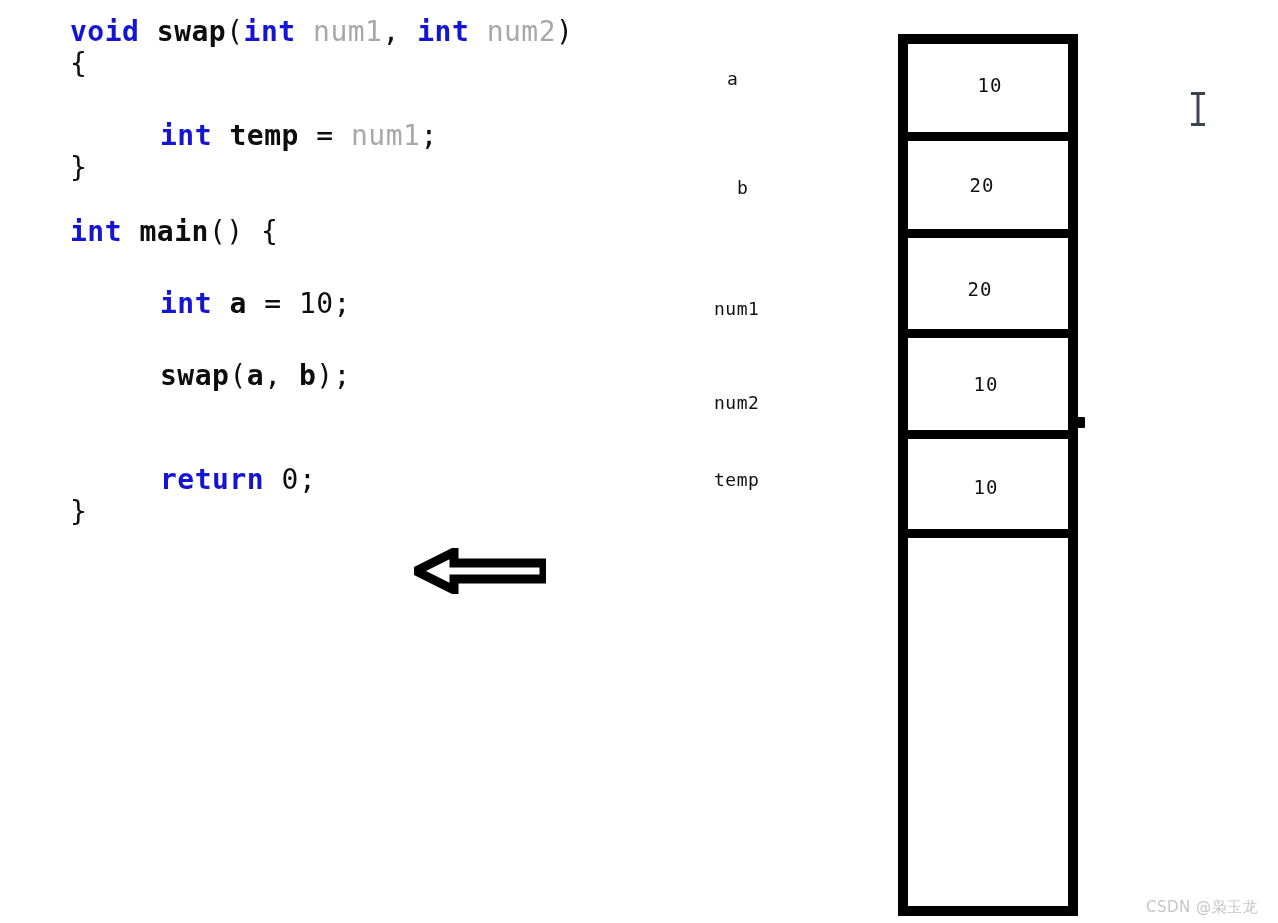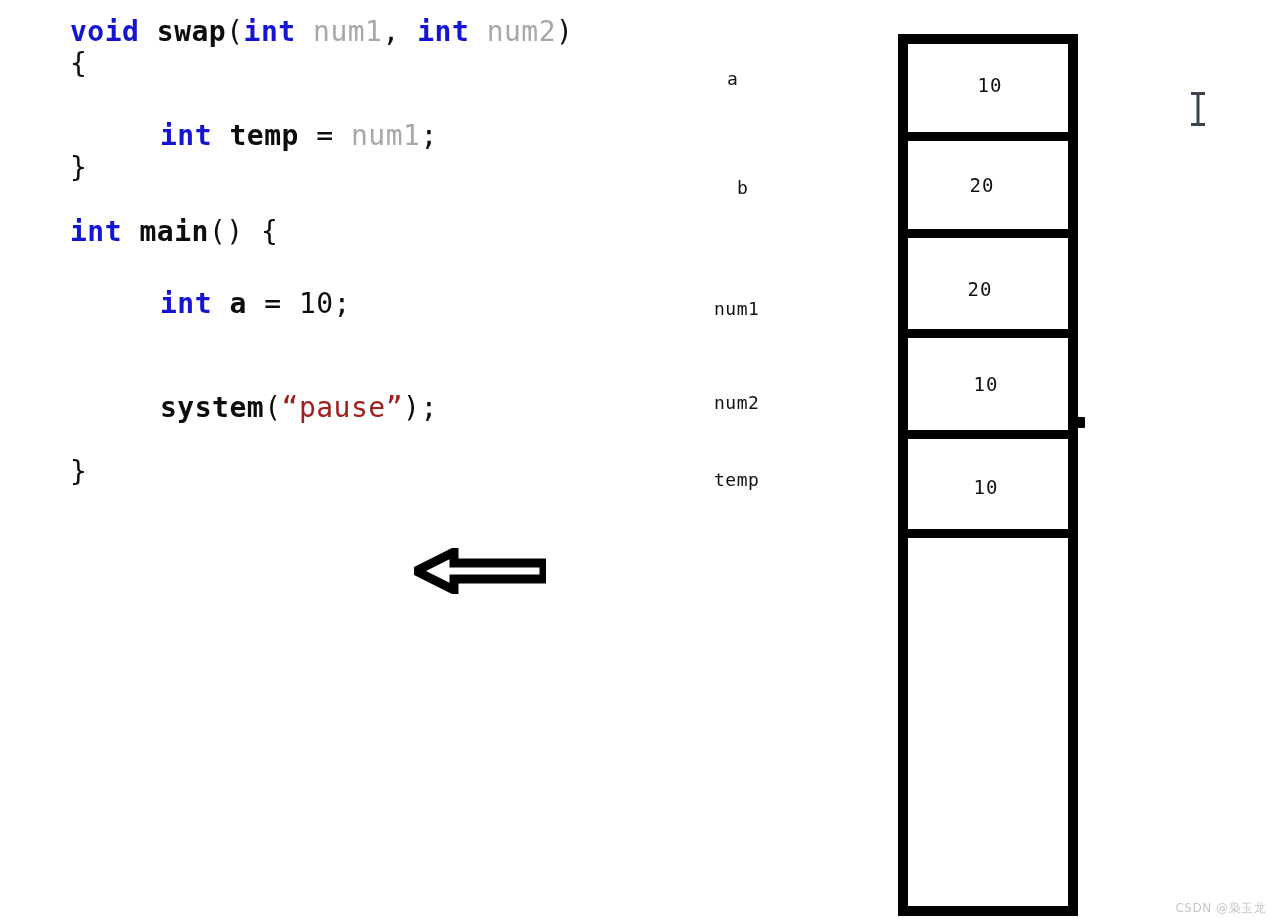--- a/index.html
+++ b/index.html
@@ -124,46 +124,47 @@
     position: absolute;
     left: 1188px;
     top: 90px;
     width: 20px;
     height: 38px;
   }
 
   
   #watermark {
     position: absolute;
-    right: 12px;
+    right: 20px;
     bottom: 6px;
-    font-size: 12px;
+    font-size: 15px;
     color: #c6c6c6;
     font-family: "DejaVu Sans", "Liberation Sans", sans-serif;
     letter-spacing: 0.5px;
     white-space: nowrap;
   }
 </style>
 </head>
 <body>
 
 <div id="code-panel">
     <div class="code-line"><span class="kw">void</span><span class="punct"> </span><span class="ident">swap</span><span class="punct">(</span><span class="kw">int</span><span class="punct"> </span><span class="param">num1</span><span class="punct">, </span><span class="kw">int</span><span class="punct"> </span><span class="param">num2</span><span class="punct">)</span></div>
     <div class="code-line"><span class="punct">{</span></div>
     <div class="code-line blank">&nbsp;</div>
     <div class="code-line indent1"><span class="kw">int</span><span class="punct"> </span><span class="ident">temp</span><span class="punct"> </span><span class="punct">=</span><span class="punct"> </span><span class="param">num1</span><span class="punct">;</span></div>
     <div class="code-line"><span class="punct">}</span></div>
     <div class="code-line blank">&nbsp;</div>
     <div class="code-line"><span class="kw">int</span><span class="punct"> </span><span class="ident">main</span><span class="punct">() {</span></div>
     <div class="code-line blank">&nbsp;</div>
     <div class="code-line indent1"><span class="kw">int</span><span class="punct"> </span><span class="ident">a</span><span class="punct"> </span><span class="punct">=</span><span class="punct"> </span><span class="num">10</span><span class="punct">;</span></div>
     <div class="code-line blank">&nbsp;</div>
-    <div class="code-line blank">&nbsp;</div>
-    <div class="code-line indent1"><span class="ident">system</span><span class="punct">(</span><span class="str">“</span><span class="str">pause</span><span class="str">”</span><span class="punct">);</span></div>
-    <div class="code-line blank">&nbsp;</div>
+    <div class="code-line indent1"><span class="ident">swap</span><span class="punct">(</span><span class="ident">a</span><span class="punct">, </span><span class="ident">b</span><span class="punct">);</span></div>
+    <div class="code-line blank">&nbsp;</div>
+    <div class="code-line blank">&nbsp;</div>
+    <div class="code-line indent1"><span class="kw">return</span><span class="punct"> </span><span class="num">0</span><span class="punct">;</span></div>
     <div class="code-line"><span class="punct">}</span></div>
   </div>
 
 <div class="var-label" id="label-a">a</div>
 <div class="var-label" id="label-b">b</div>
 <div class="var-label" id="label-num1">num1</div>
 <div class="var-label" id="label-num2">num2</div>
 <div class="var-label" id="label-temp">temp</div>
 
 <div id="memory-column">

